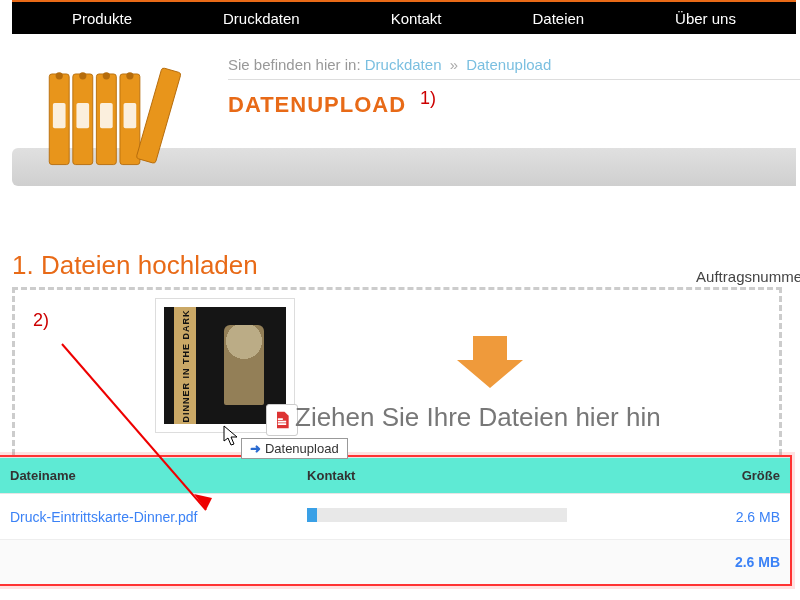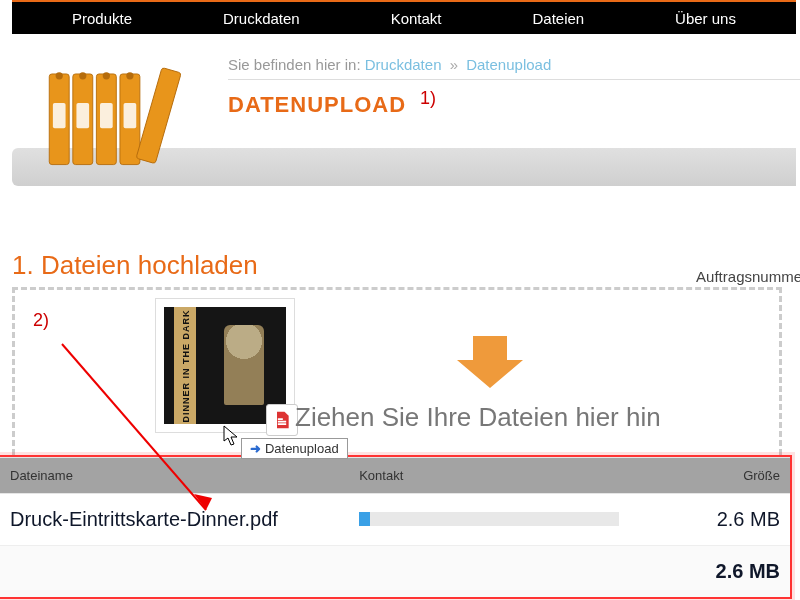--- a/index.html
+++ b/index.html
@@ -39,23 +39,23 @@
 .cursor { position: absolute; top: 135px; left: 208px; }
 .tooltip-box { position: absolute; top: 148px; left: 226px; background: #fff; border: 1px solid #999; font-size: 13px; padding: 2px 8px; display: flex; align-items: center; gap: 4px; z-index: 5; }
 .tooltip-box .arrow { color: #2a6ad0; font-weight: bold; }
 
 .big-arrow { position: absolute; top: 42px; left: 440px; }
 .drop-text { position: absolute; top: 112px; left: 280px; font-size: 26px; color: #777; }
 
 
 .table-wrap { width: 794px; margin-left: -14px; border: 2px solid #f33; box-shadow: 0 0 0 3px rgba(255,60,60,.15); margin-top: 0px; position: relative; z-index: 2; background: #fff; }
 table { width: 100%; border-collapse: collapse; }
-th { text-align: left; font-weight: normal; background: #a3a3a3; padding: 10px 10px; border-top: 1px solid #e5e5e5; border-bottom: 1px solid #e5e5e5; color: #333; font-size: 13px; }
+th { text-align: left; font-weight: bold; background: #5eead4; padding: 10px 10px; border-top: 1px solid #e5e5e5; border-bottom: 1px solid #e5e5e5; color: #333; font-size: 13px; }
 th.right, td.right { text-align: right; }
-td { padding: 14px 10px; color: #0f172a; font-size: 20px; border-bottom: 1px solid #eee; }
+td { padding: 14px 10px; color: #3b82f6; font-size: 14px; border-bottom: 1px solid #eee; }
 .progress { display: inline-block; width: 260px; height: 14px; background: #e8e8e8; }
 .progress .bar { display: block; height: 100%; background: #3aa0e6; }
 .total-row td { font-weight: bold; text-align: right; background: #fafafa; border-bottom: none; }
 
 
 .red-arrow { position: absolute; top: 338px; left: 56px; z-index: 10; }
 
 
 .binder { fill: #e8951b; stroke: #b56c0c; stroke-width: 1; }
 </style>

